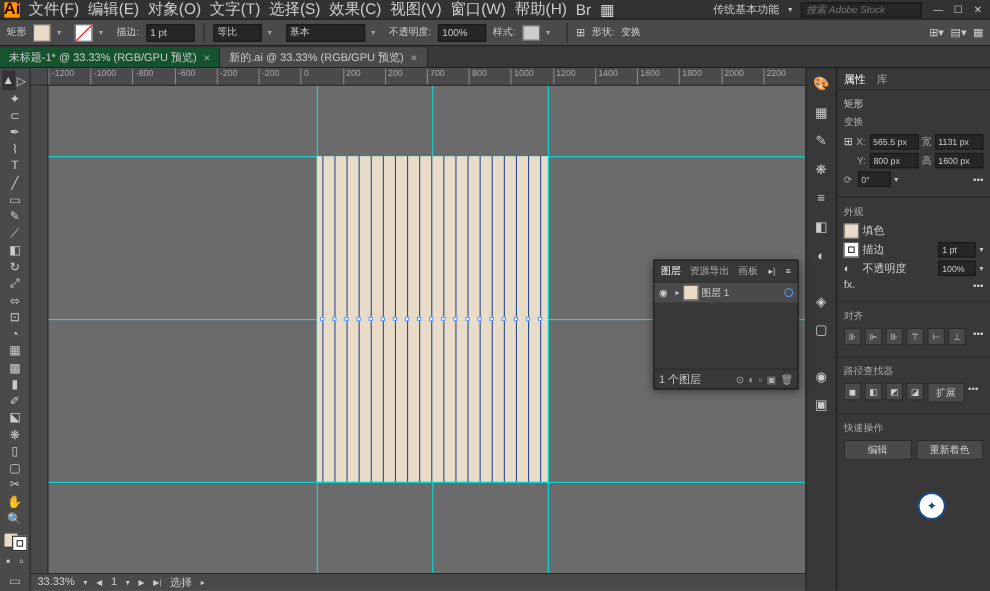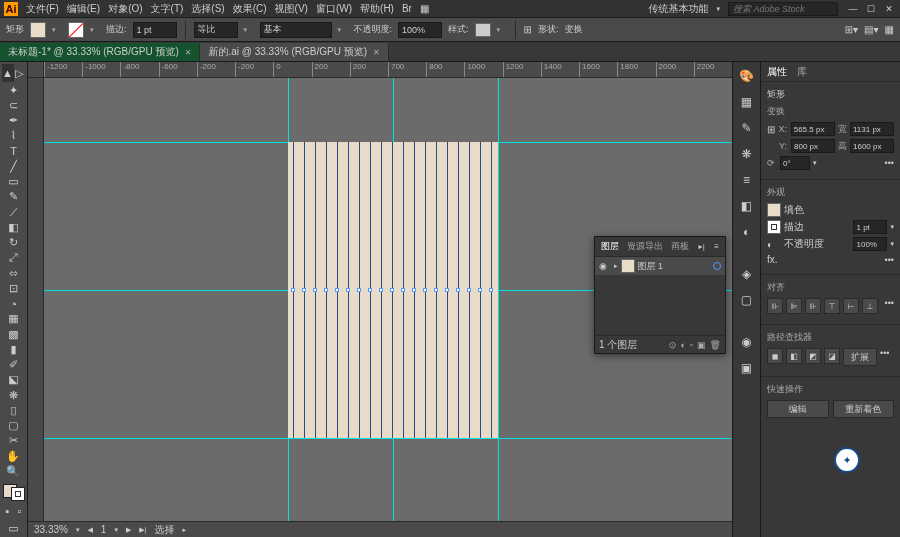--- a/index.html
+++ b/index.html
@@ -1,19 +1,19 @@
 <!DOCTYPE html>
 <html><head>
 <meta charset="utf-8">
 <style>
 *{margin:0;padding:0;box-sizing:border-box;font-family:"Microsoft YaHei",sans-serif;font-size:10px;color:#ccc;user-select:none}
 body{background:#323232;width:900px;height:537px;overflow:hidden;position:relative}
 .menubar{height:18px;background:#323232;display:flex;align-items:center;padding:0 4px;gap:8px;border-bottom:1px solid #1a1a1a}
-.ai-logo{width:14px;height:14px;background:#ff9a00;display:flex;align-items:center;justify-content:center;font-weight:bold;color:#330000;font-size:11px}
-.menu-item{font-size:10px;cursor:pointer}
+.ai-logo{width:14px;height:14px;background:#ff9a00;display:flex;align-items:center;justify-content:center;font-weight:bold;color:#330000;font-size:15px}
+.menu-item{font-size:14px;cursor:pointer}
 .menubar-right{margin-left:auto;display:flex;align-items:center;gap:8px}
 .search-box{background:#262626;border:1px solid #1a1a1a;width:110px;height:14px;padding:0 4px;font-size:9px;color:#777;font-style:italic}
 .win-controls{display:flex;gap:4px}
 .win-btn{width:14px;height:12px;display:flex;align-items:center;justify-content:center;font-size:9px}
 .control-bar{height:24px;background:#4a4a4a;border-bottom:1px solid #1a1a1a;display:flex;align-items:center;padding:0 6px;gap:6px}
 .cb-label{font-size:9px;color:#ccc}
 .cb-swatch{width:16px;height:16px;border:1px solid #666;background:#e8dcc8}
 .cb-swatch.none{background:#fff;position:relative}
 .cb-swatch.none::after{content:"";position:absolute;width:140%;height:1px;background:red;transform:rotate(-45deg);top:50%;left:-20%}
 .cb-dd{width:10px;font-size:7px;color:#aaa}

